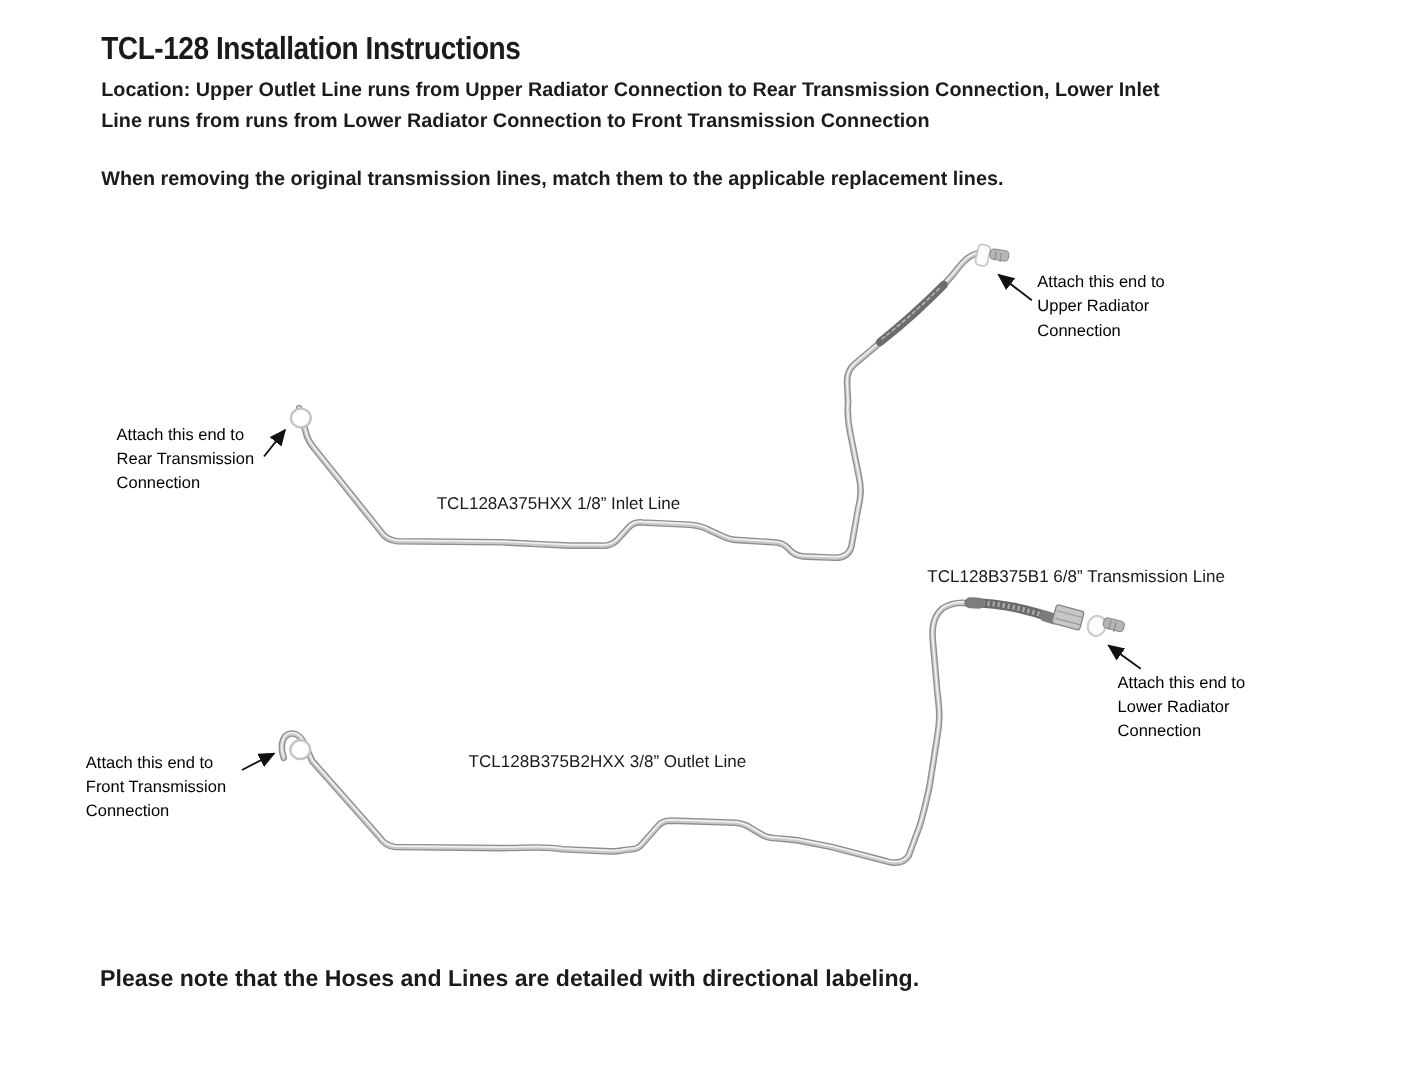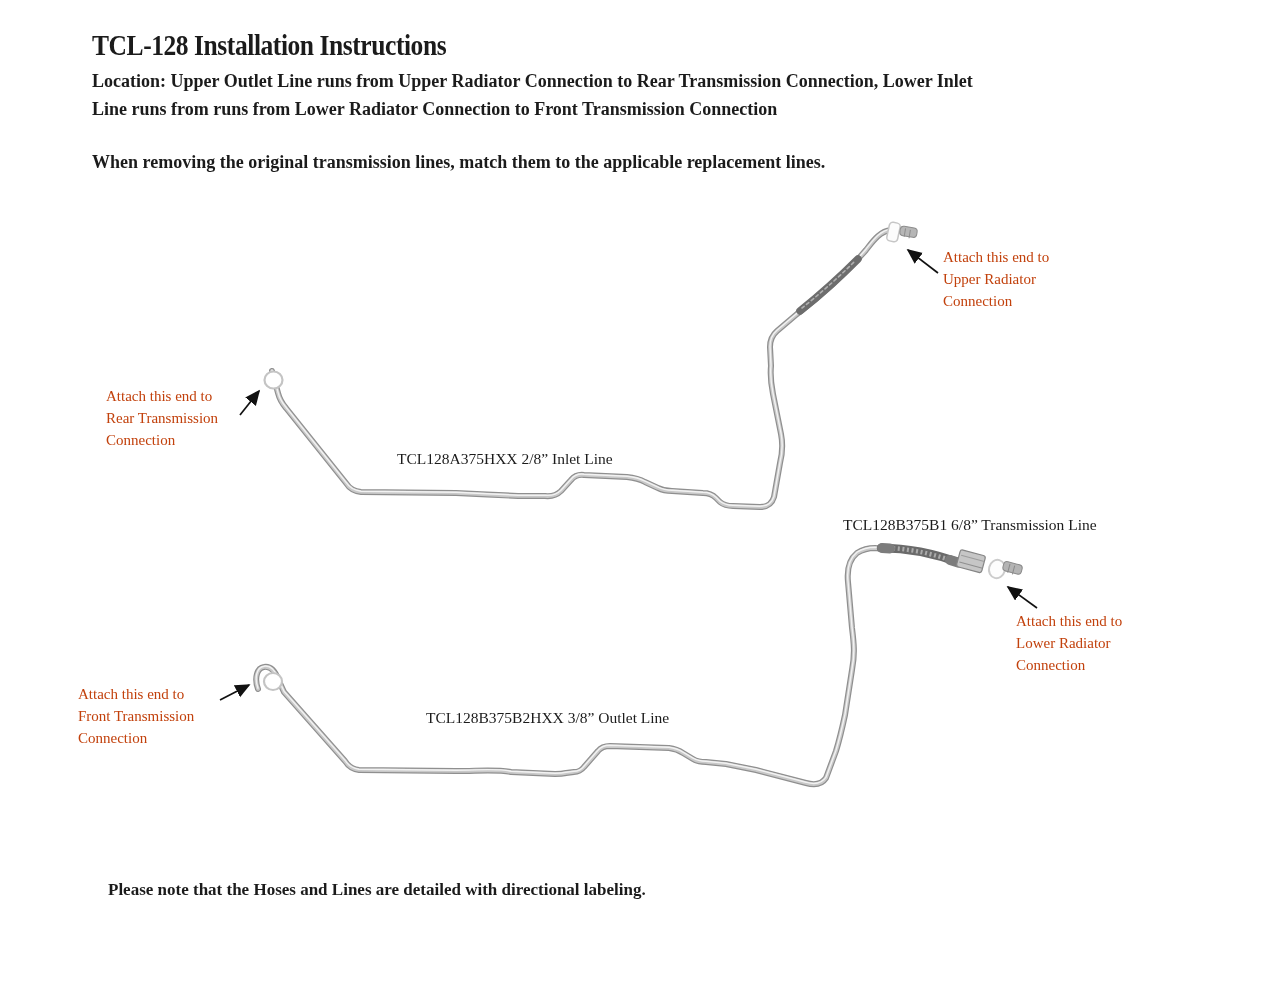--- a/index.html
+++ b/index.html
@@ -8,21 +8,20 @@
     background: #ffffff;
     font-family: "Liberation Sans", sans-serif;
     color: #1b1b1b;
   }
   .page {
     position: relative;
     width: 1280px;
     height: 989px;
     background: #ffffff;
     overflow: hidden;
-    font-family: Liberation Serif, serif;
   }
   .abs { position: absolute; }
   .doc-title {
     left: 92px; top: 29px;
     font-size: 29px;
     font-weight: bold;
     letter-spacing: -0.5px;
     transform: scaleX(0.88);
     transform-origin: left top;
     white-space: nowrap;
@@ -30,44 +29,44 @@
   .bold-para {
     left: 92px;
     font-size: 18px;
     font-weight: bold;
     line-height: 28px;
     white-space: nowrap;
   }
   .location-block { top: 67px; }
   .instruction-line { top: 150px; line-height: 24px; }
   .note-block {
-    left: 108px; top: 878px;
-    font-size: 17px;
+    left: 91px; top: 878px;
+    font-size: 21px;
     font-weight: bold;
     line-height: 24px;
     white-space: nowrap;
   }
   .callout {
     font-size: 15px;
     line-height: 22px;
     white-space: pre-line;
-    color: #c2410c;
+    color: #000000;
   }
   .part-label {
     font-size: 15.5px;
     white-space: nowrap;
     color: #1b1b1b;
   }
   .co-upper-right { left: 943px; top: 246px; }
   .co-upper-left  { left: 106px; top: 385px; }
   .co-lower-right { left: 1016px; top: 610px; }
   .co-lower-left  { left: 78px;  top: 683px; }
   .lbl-inlet        { left: 397px; top: 450px; }
   .lbl-transmission { left: 843px; top: 516px; }
-  .lbl-outlet       { left: 426px; top: 709px; }
+  .lbl-outlet       { left: 426px; top: 684px; }
   svg.diagram-canvas {
     position: absolute;
     left: 0; top: 0;
     width: 1280px; height: 989px;
   }
 </style>
 </head>
 <body>
 
 <div class="page">
@@ -144,21 +143,21 @@
     <div>Location: Upper Outlet Line runs from Upper Radiator Connection to Rear Transmission Connection, Lower Inlet</div>
     <div>Line runs from runs from Lower Radiator Connection to Front Transmission Connection</div>
   </div>
 
   <div class="abs callout co-upper-left">Attach this end to
 Rear Transmission
 Connection</div>
   <div class="abs callout co-upper-right">Attach this end to
 Upper Radiator
 Connection</div>
-  <div class="abs part-label lbl-inlet">TCL128A375HXX  2/8” Inlet Line</div>
+  <div class="abs part-label lbl-inlet">TCL128A375HXX  1/8” Inlet Line</div>
 
   <div class="abs part-label lbl-transmission">TCL128B375B1 6/8” Transmission Line</div>
   <div class="abs callout co-lower-right">Attach this end to
 Lower Radiator
 Connection</div>
   <div class="abs callout co-lower-left">Attach this end to
 Front Transmission
 Connection</div>
   <div class="abs part-label lbl-outlet">TCL128B375B2HXX  3/8” Outlet Line</div>
 

